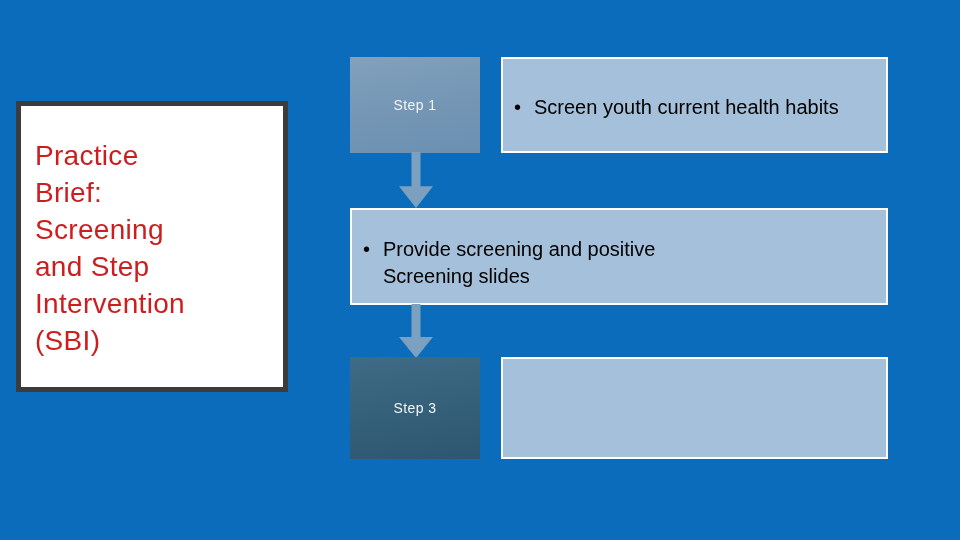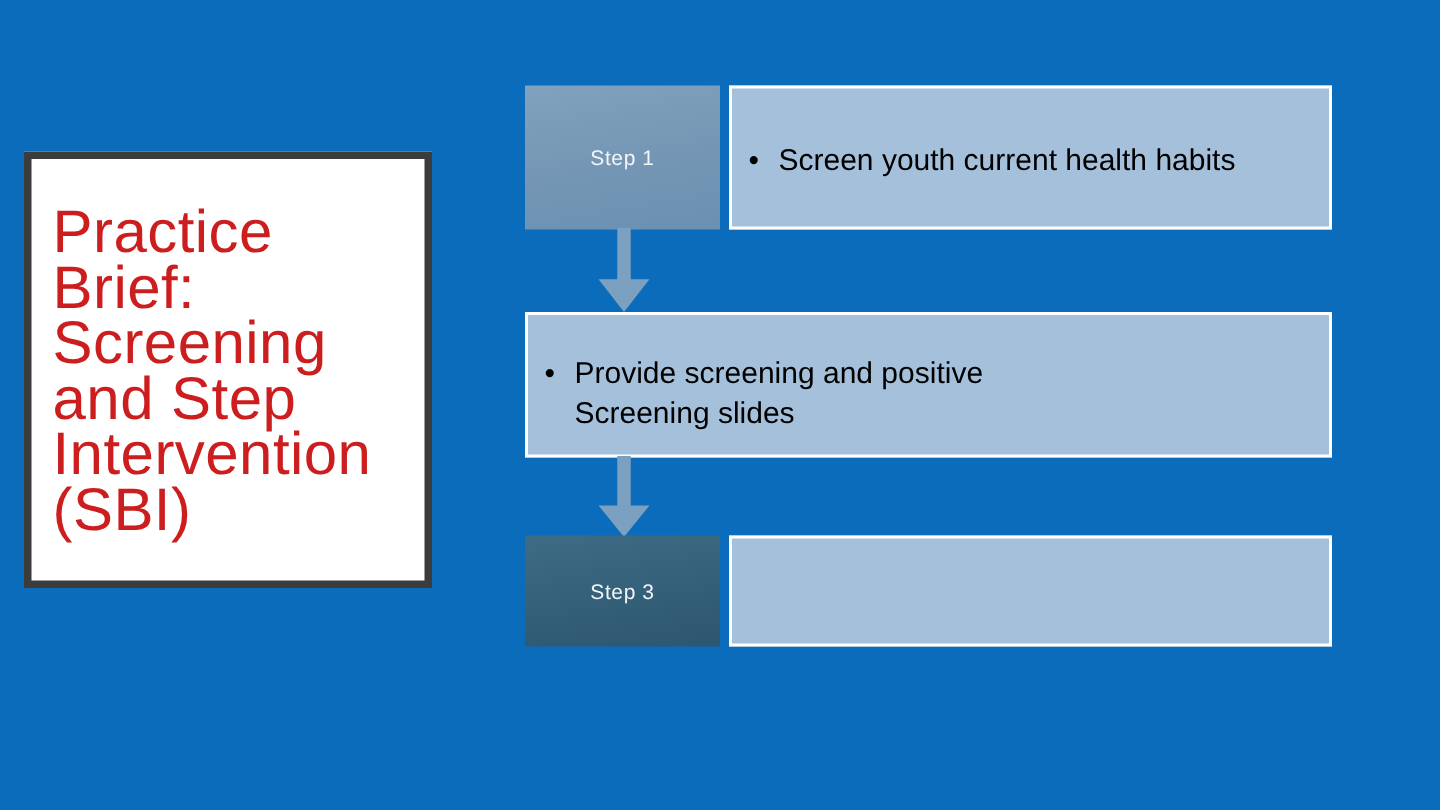--- a/index.html
+++ b/index.html
@@ -23,40 +23,40 @@
     top: 101px;
     width: 272px;
     height: 291px;
     box-sizing: border-box;
     background: #ffffff;
     border: 5px solid #3c3c3c;
   }
   .title-text {
     padding: 31px 14px 0 14px;
     color: #cc1e1e;
-    font-size: 40px;
+    font-size: 28px;
     line-height: 37px;
     font-weight: 400;
     letter-spacing: 0.3px;
   }
 
   
   .step-row {
     position: absolute;
     left: 350px;
     width: 538px;
     display: flex;
   }
   .row-1 { top: 57px;  height: 96px; }
   .row-2 { top: 208px; height: 97px; }
-  .row-3 { top: 357px; height: 74px; }
+  .row-3 { top: 357px; height: 102px; }
 
   .step-label {
     flex: 0 0 130px;
-    margin-right: 6px;
+    margin-right: 21px;
     display: flex;
     align-items: center;
     justify-content: center;
     color: #f2f5f8;
     font-size: 14px;
     letter-spacing: 0.4px;
   }
   .label-mid  { background: linear-gradient(170deg, #81a1bd 0%, #7496b4 55%, #6a90b2 100%); }
   .label-dark { background: linear-gradient(170deg, #41active 0%, #346079 100%); }
   .label-dark { background: linear-gradient(170deg, #3e6b85 0%, #2d5670 100%); }

